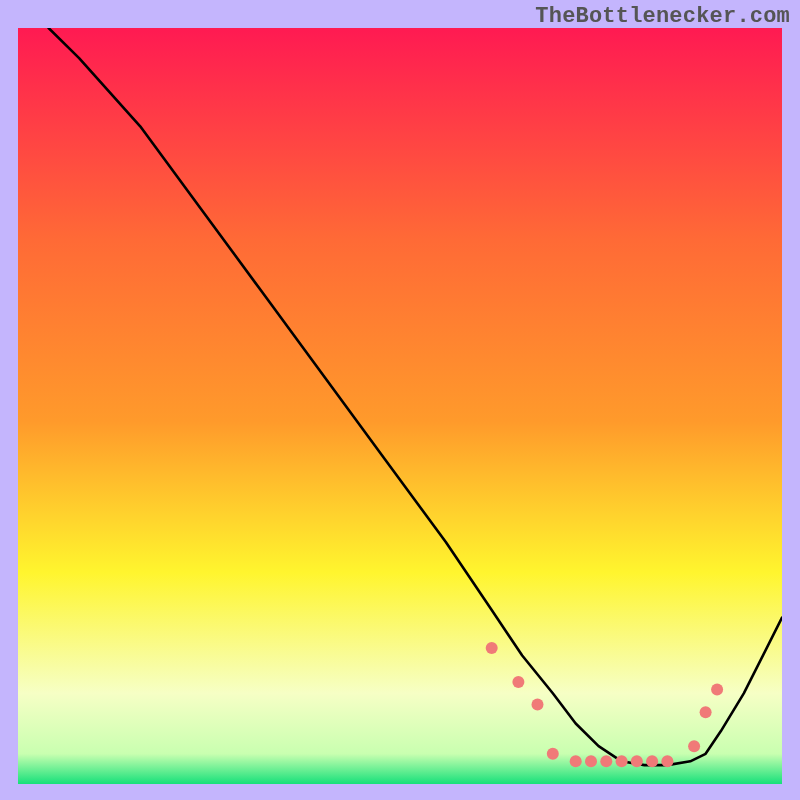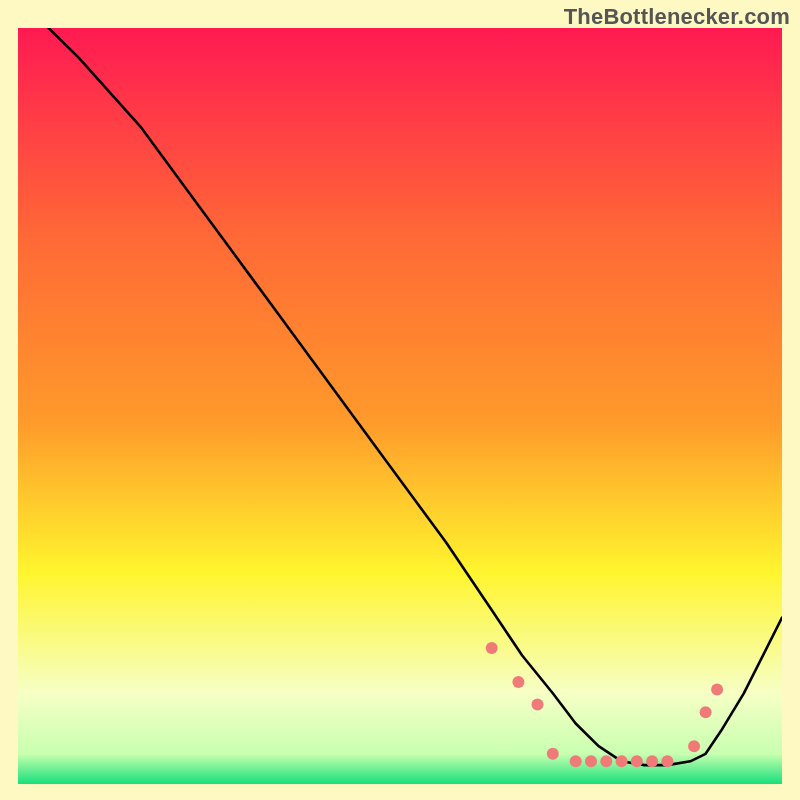--- a/index.html
+++ b/index.html
@@ -8,21 +8,22 @@
     width: 800px;
     height: 800px;
     background: #000;
     overflow: hidden;
     font-family: Arial, Helvetica, sans-serif;
   }
   .frame {
     position: relative;
     width: 800px;
     height: 800px;
-    background: #fef9c3;
+    background: #c4b5fd;
+    font-family: Liberation Mono, monospace;
   }
   .watermark {
     position: absolute;
     top: 4px;
     right: 10px;
     color: #555;
     font-size: 22px;
     font-weight: 600;
     letter-spacing: 0.2px;
     z-index: 5;

